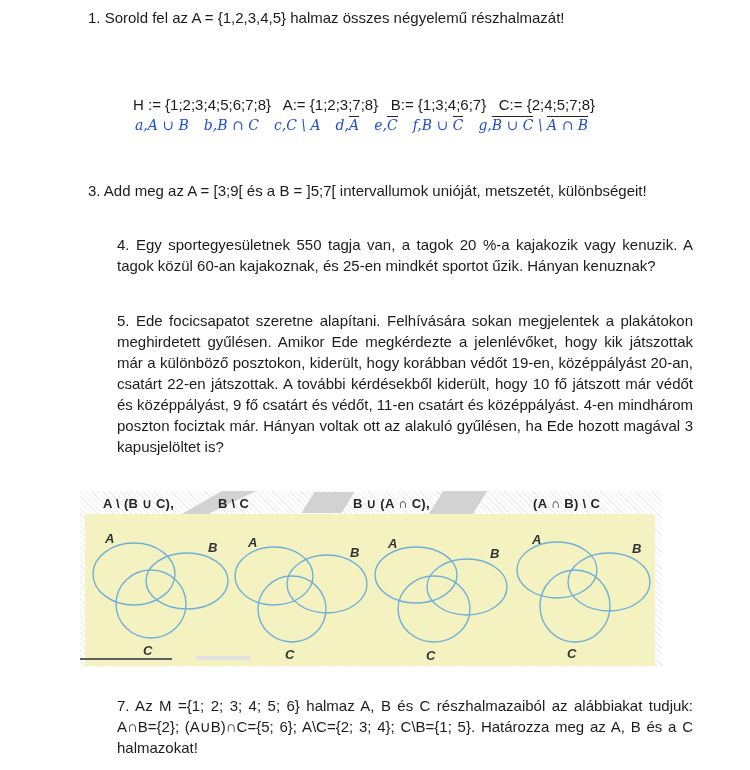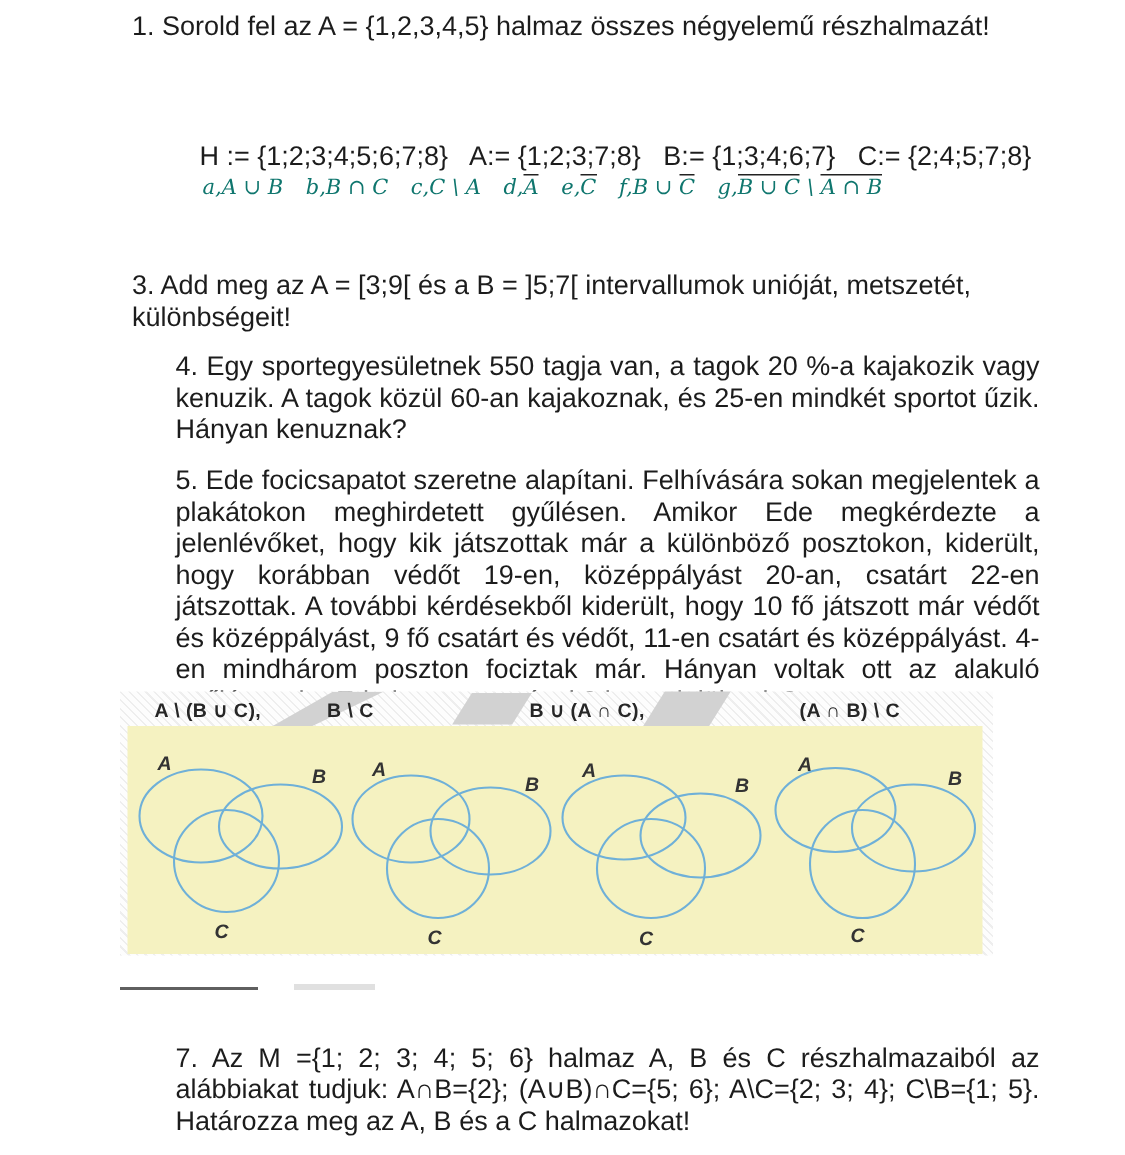--- a/index.html
+++ b/index.html
@@ -1,28 +1,28 @@
 <!DOCTYPE html>
 <html><head>
 <meta charset="utf-8">
 <style>
   html,body{margin:0;padding:0;}
   body{width:750px;height:770px;background:#ffffff;overflow:hidden;}
   .page{position:relative;width:750px;height:770px;background:#ffffff;
         font-family:"Liberation Sans",sans-serif;color:#1c1c1c;}
   .para{position:absolute;left:88px;width:576px;margin:0;
-        font-size:18px;line-height:21px;}
+        font-size:15px;line-height:21px;}
   .justify{text-align:justify;margin-left:29px;}
   .indent{left:133px;width:531px;white-space:pre;}
   .mathline{position:absolute;left:135px;top:117px;margin:0;
         font-family:"DejaVu Serif",serif;font-style:italic;
-        font-size:14px;color:#0f766e;display:flex;gap:15px;}
+        font-size:14px;color:#1d4ed8;display:flex;gap:15px;}
   .math-item span{white-space:pre;}
   .ol{border-top:1.3px solid #222;padding-top:0;}
-  .figure{position:absolute;left:80px;top:461px;width:582px;height:176px;
+  .figure{position:absolute;left:80px;top:491px;width:582px;height:176px;
         background:#fdfdfd;text-align:right;}
   .hatch{background-image:repeating-linear-gradient(45deg,
         rgba(130,130,130,0.12) 0 1px, rgba(255,255,255,0) 1px 4px);}
   .fig-header{position:absolute;left:0;top:0;width:582px;height:23px;}
   .wm{position:absolute;background:#d2d2d2;}
   .wm1{left:70px;top:0;width:106px;height:23px;
        clip-path:polygon(30% 100%, 68% 0, 100% 0, 55% 100%);}
   .wm2{left:228px;top:1px;width:40px;height:21px;transform:skewX(-32deg);}
   .wm3{left:356px;top:0;width:44px;height:23px;transform:skewX(-32deg);}
   .op-label{position:absolute;top:5px;font-size:13px;font-weight:bold;

